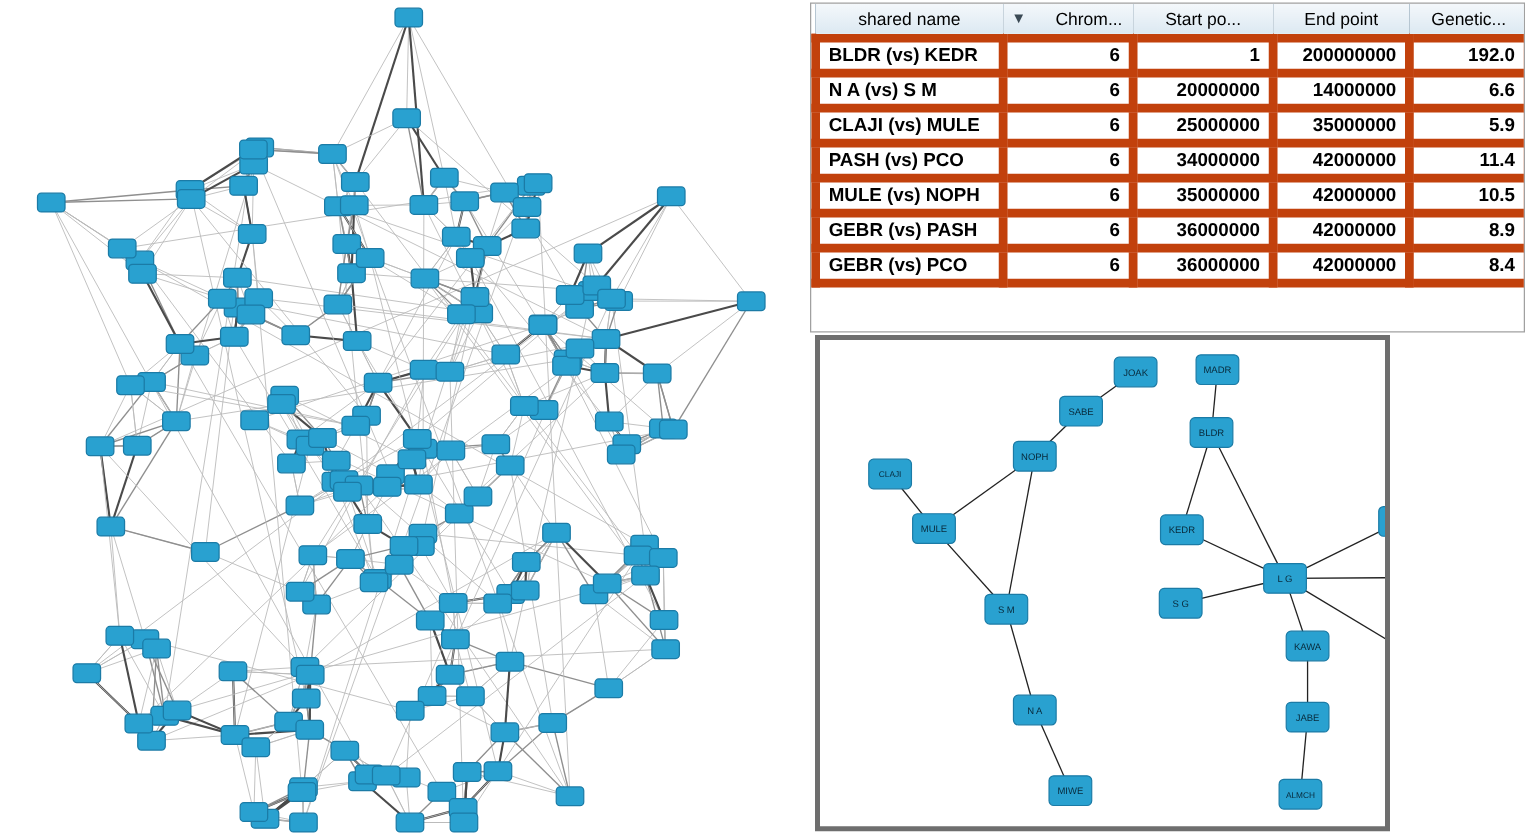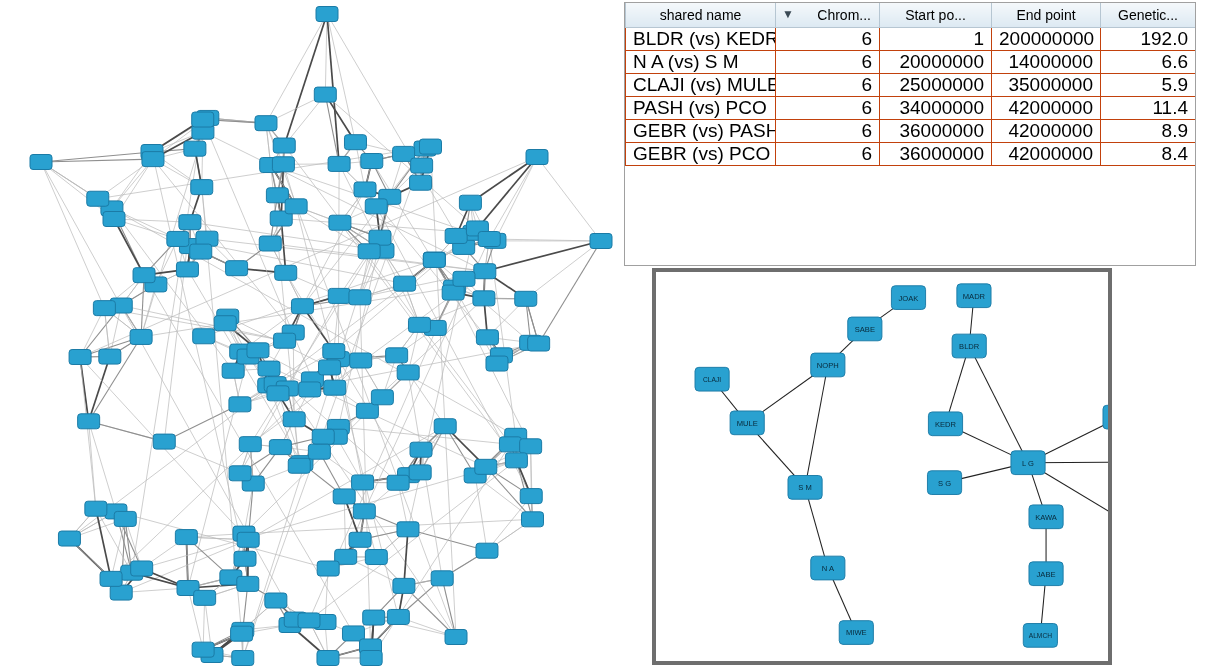--- a/index.html
+++ b/index.html
@@ -24,21 +24,21 @@
     width: 645px;
     height: 669px;
     background: #ffffff;
     overflow: hidden;
   }
   #left-network svg, #right-network svg { display: block; }
 
   
   #table-panel {
     position: absolute;
-    left: 624px;
+    left: 648px;
     top: 2px;
     width: 572px;
     height: 264px;
     background: #ffffff;
     border: 1px solid #a0a0a0;
     box-sizing: border-box;
     overflow: hidden;
   }
   table.grid {
     border-collapse: collapse;
@@ -62,27 +62,28 @@
   }
   table.grid th.th-chrom { text-align: right; padding-right: 8px; }
   table.grid th .filter-glyph {
     position: absolute;
     left: 6px;
     top: 4px;
     font-size: 12px;
     color: #3b4a55;
   }
   table.grid td {
-    border: 1px solid #c2410c;
+    border: 7px solid #c2410c;
     height: 21px;
     padding: 0 7px;
     white-space: nowrap;
     overflow: hidden;
-    font-size: 19px;
+    font-size: 15px;
     background: #ffffff;
+    font-weight: bold;
   }
   td.num { text-align: right; }
   td.name { text-align: left; }
 
   
   col.c-name  { width: 150px; }
   col.c-chrom { width: 104px; }
   col.c-start { width: 112px; }
   col.c-end   { width: 109px; }
   col.c-gen   { width: 95px;  }
@@ -1578,20 +1579,27 @@
             <td class="num">5.9</td>
           </tr>
           <tr>
             <td class="name">PASH (vs) PCO</td>
             <td class="num">6</td>
             <td class="num">34000000</td>
             <td class="num">42000000</td>
             <td class="num">11.4</td>
           </tr>
           <tr>
+            <td class="name">MULE (vs) NOPH</td>
+            <td class="num">6</td>
+            <td class="num">35000000</td>
+            <td class="num">42000000</td>
+            <td class="num">10.5</td>
+          </tr>
+          <tr>
             <td class="name">GEBR (vs) PASH</td>
             <td class="num">6</td>
             <td class="num">36000000</td>
             <td class="num">42000000</td>
             <td class="num">8.9</td>
           </tr>
           <tr>
             <td class="name">GEBR (vs) PCO</td>
             <td class="num">6</td>
             <td class="num">36000000</td>

